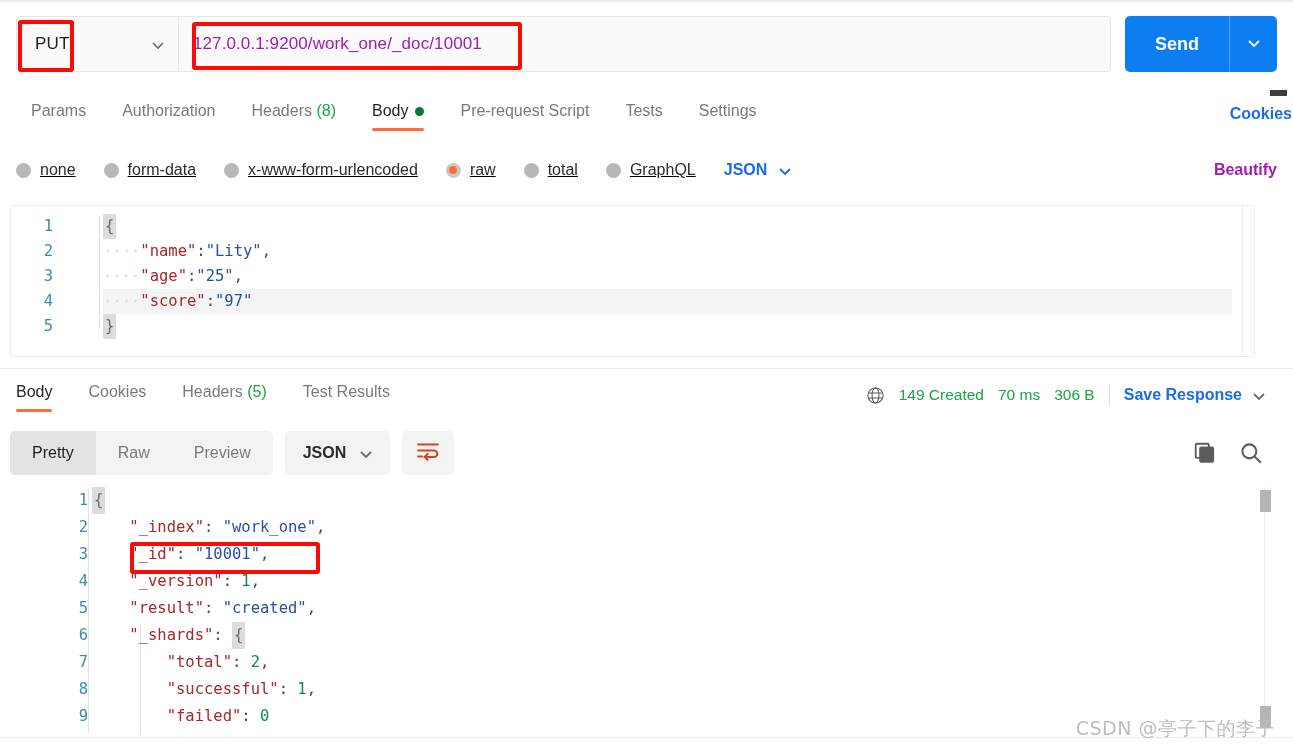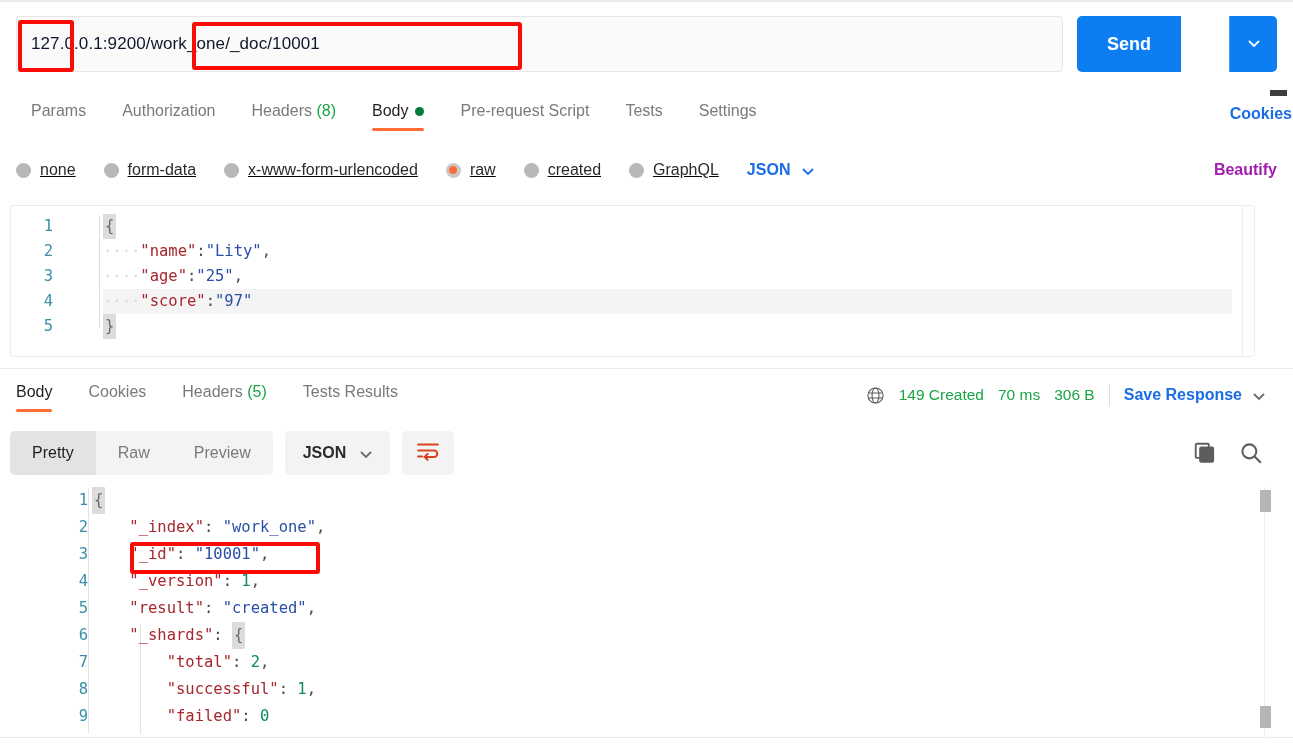--- a/index.html
+++ b/index.html
@@ -32,25 +32,25 @@
   .chev svg { display:block; }
   .url-box {
     flex: 1 1 auto; height: 56px;
     background: #fafafa;
     border: 1px solid #e6e6e6;
     border-radius: 0 4px 4px 0;
     display: flex; align-items: center;
     padding: 0 14px;
     position: relative;
   }
-  .url-text { font-size: 17px; color: #0f172a; letter-spacing: .1px; }
+  .url-text { font-size: 17px; color: #a21caf; letter-spacing: .1px; }
   .send-wrap {
     flex: none; margin-left: 14px;
     display: flex; align-items: stretch;
-    height: 56px; border-radius: 5px; overflow: hidden; gap: 48px;
+    height: 56px; border-radius: 5px; overflow: hidden;
   }
   .send-btn {
     background: #0c7ef2; color: #fff;
     font-size: 18px; font-weight: bold;
     border: none; cursor: pointer;
     padding: 0 30px;
     display:flex; align-items:center; justify-content:center;
   }
   .send-caret {
     background: #0c7ef2; color:#fff; width: 48px;
@@ -224,20 +224,28 @@
   }
   .topline { position:absolute; left:0; top:0; width:1293px; height:2px; background:#ebebeb;}
 </style>
 </head>
 <body>
 
 <div class="app">
   <div class="topline"></div>
 
   <div class="urlbar-row">
+    <div class="method-box">
+      <span class="method-text">PUT</span>
+      <span class="chev">
+        <svg viewBox="0 0 16 16" width="16" height="16" fill="none" stroke="currentColor" stroke-width="1.6">
+            <path d="M3 6l5 5 5-5"></path>
+          </svg>
+      </span>
+    </div>
     <div class="url-box">
       <span class="url-text">127.0.0.1:9200/work_one/_doc/10001</span>
     </div>
     <div class="send-wrap">
       <button class="send-btn">Send</button>
       <button class="send-caret">
         <span>
           <svg viewBox="0 0 16 16" width="16" height="16" fill="none" stroke="currentColor" stroke-width="1.8">
               <path d="M3 6l5 5 5-5"></path>
             </svg>
@@ -269,21 +277,21 @@
     <div class="radio-item">
       <span class="radio"></span>
       <span class="radio-label">x-www-form-urlencoded</span>
     </div>
     <div class="radio-item">
       <span class="radio sel"></span>
       <span class="radio-label">raw</span>
     </div>
     <div class="radio-item">
       <span class="radio"></span>
-      <span class="radio-label">created</span>
+      <span class="radio-label">total</span>
     </div>
     <div class="radio-item">
       <span class="radio"></span>
       <span class="radio-label">GraphQL</span>
     </div>
     <div class="json-sel">
       <span class="jl">JSON</span>
       <span class="chev">
         <svg viewBox="0 0 16 16" width="16" height="16" fill="none" stroke="currentColor" stroke-width="1.8">
             <path d="M3 6l5 5 5-5"></path>
@@ -311,21 +319,21 @@
     </div>
     <div class="req-scroll"></div>
   </div>
   <div class="req-thumb"></div>
 
   <div class="resp-sep"></div>
   <div class="resp-tabs">
     <div class="rtab active"><span>Body</span></div>
     <div class="rtab"><span>Cookies</span></div>
     <div class="rtab"><span>Headers</span> <span class="cnt">(5)</span></div>
-    <div class="rtab"><span>Tests Results</span></div>
+    <div class="rtab"><span>Test Results</span></div>
 
     <div class="resp-meta">
       <span class="globe">
         <svg viewBox="0 0 20 20" width="19" height="19" fill="none" stroke="currentColor" stroke-width="1.1">
           <circle cx="10" cy="10" r="8"></circle>
             <ellipse cx="10" cy="10" rx="3.6" ry="8"></ellipse>
             <path d="M2.3 7.4h15.4M2.3 12.6h15.4"></path>
         </svg>
       </span>
       <span class="meta-g">149 Created</span>
@@ -408,17 +416,18 @@
       <div class="rl">        <span class="k-res">"successful"</span><span class="p-res">: </span><span class="n-res">1</span><span class="p-res">,</span></div>
       <div class="rl">        <span class="k-res">"failed"</span><span class="p-res">: </span><span class="n-res">0</span></div>
     </div>
   </div>
 
   <div class="resp-scrolltrack"></div>
   <div class="resp-thumb-top"></div>
   <div class="resp-thumb-bot"></div>
 
   <div class="bottom-line"></div>
+  <div class="watermark">CSDN @亭子下的李子</div>
 
   <div class="annot" id="annot-method"></div>
   <div class="annot" id="annot-url"></div>
   <div class="annot" id="annot-id"></div>
 </div>
 
 </body></html>

